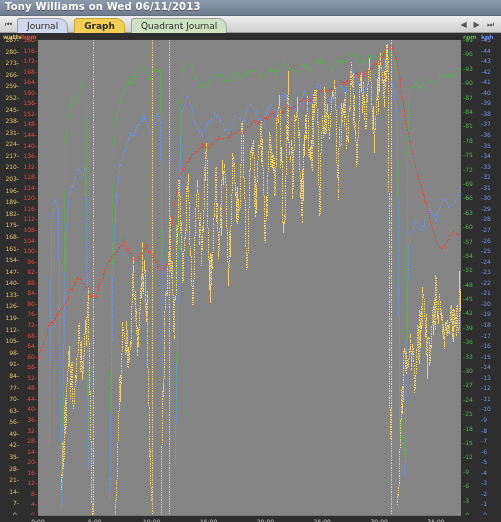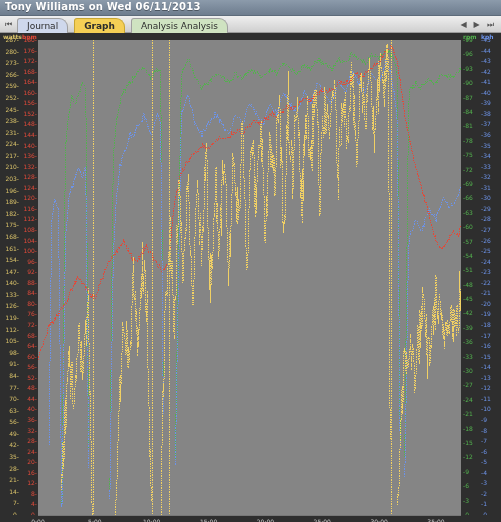--- a/index.html
+++ b/index.html
@@ -96,21 +96,21 @@
 
   <div id="titlebar">
     <div class="ttl">Tony Williams on Wed 06/11/2013</div>
   </div>
 
   <div id="tabbar">
     <div class="navbtn" id="nav-first">⏮</div>
     <div id="tabs">
         <div class="tab journal" style="z-index: 4;"><span>Journal</span></div>
         <div class="tab graph" style="z-index: 10;"><span>Graph</span></div>
-        <div class="tab quadrant" style="z-index: 2;"><span>Analysis Analysis</span></div>
+        <div class="tab quadrant" style="z-index: 2;"><span>Quadrant Journal</span></div>
       </div>
     <div class="navbtn" id="nav-prev">◀</div>
     <div class="navbtn" id="nav-next">▶</div>
     <div class="navbtn" id="nav-last">⏭</div>
   </div>
 
   <div id="chartwrap">
     <div id="plot">
       <svg id="svg" width="423" height="475" viewBox="0 0 423 475">
           <g>

